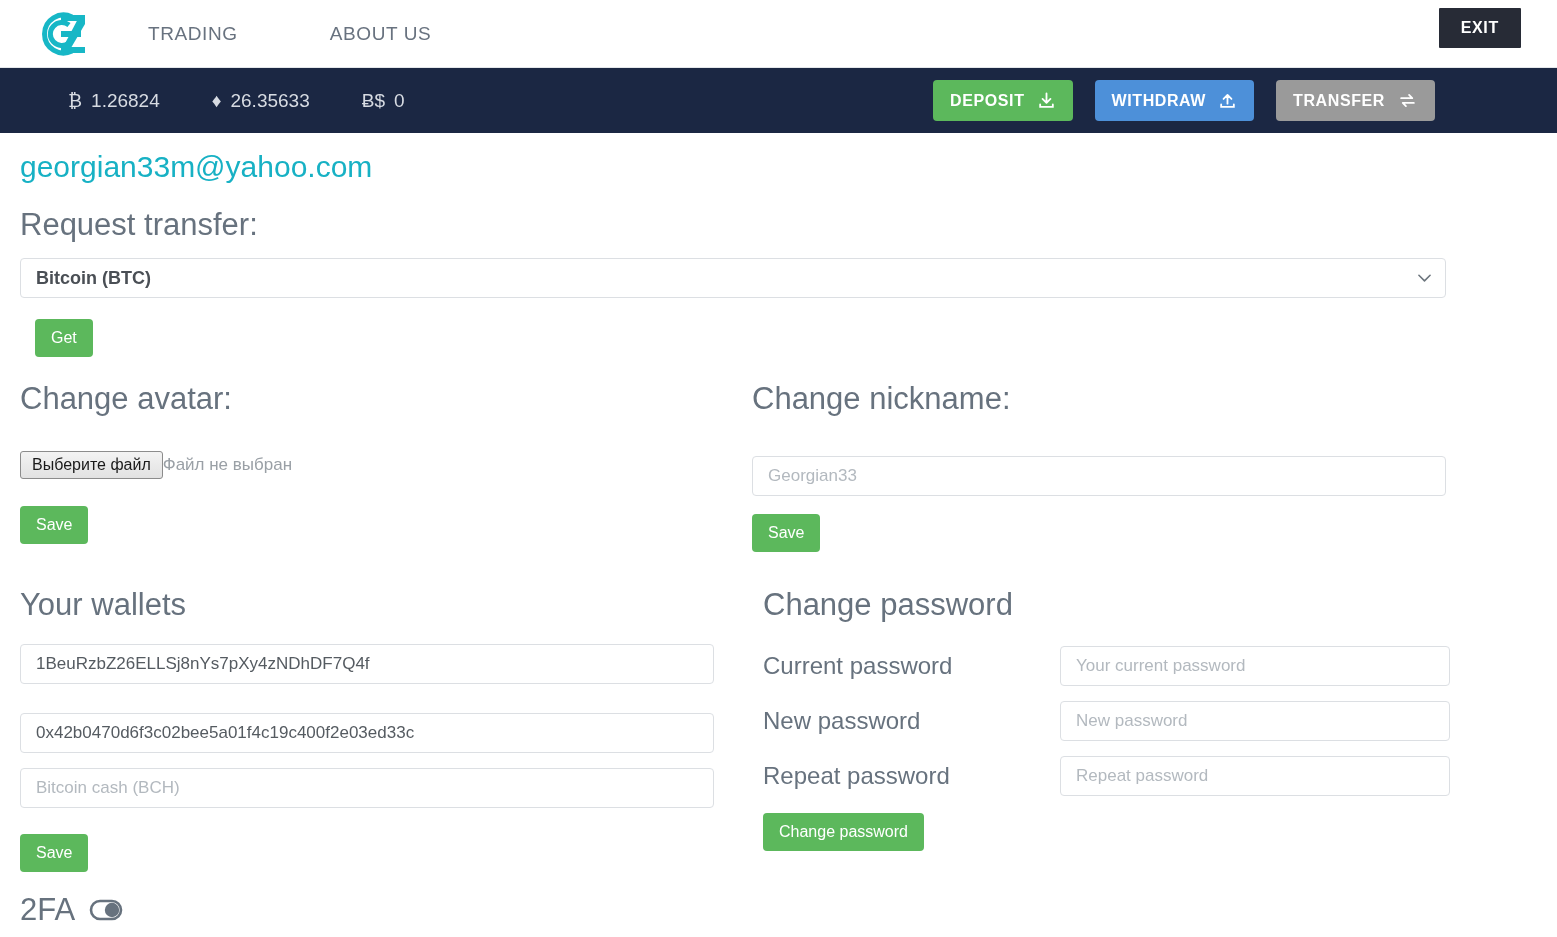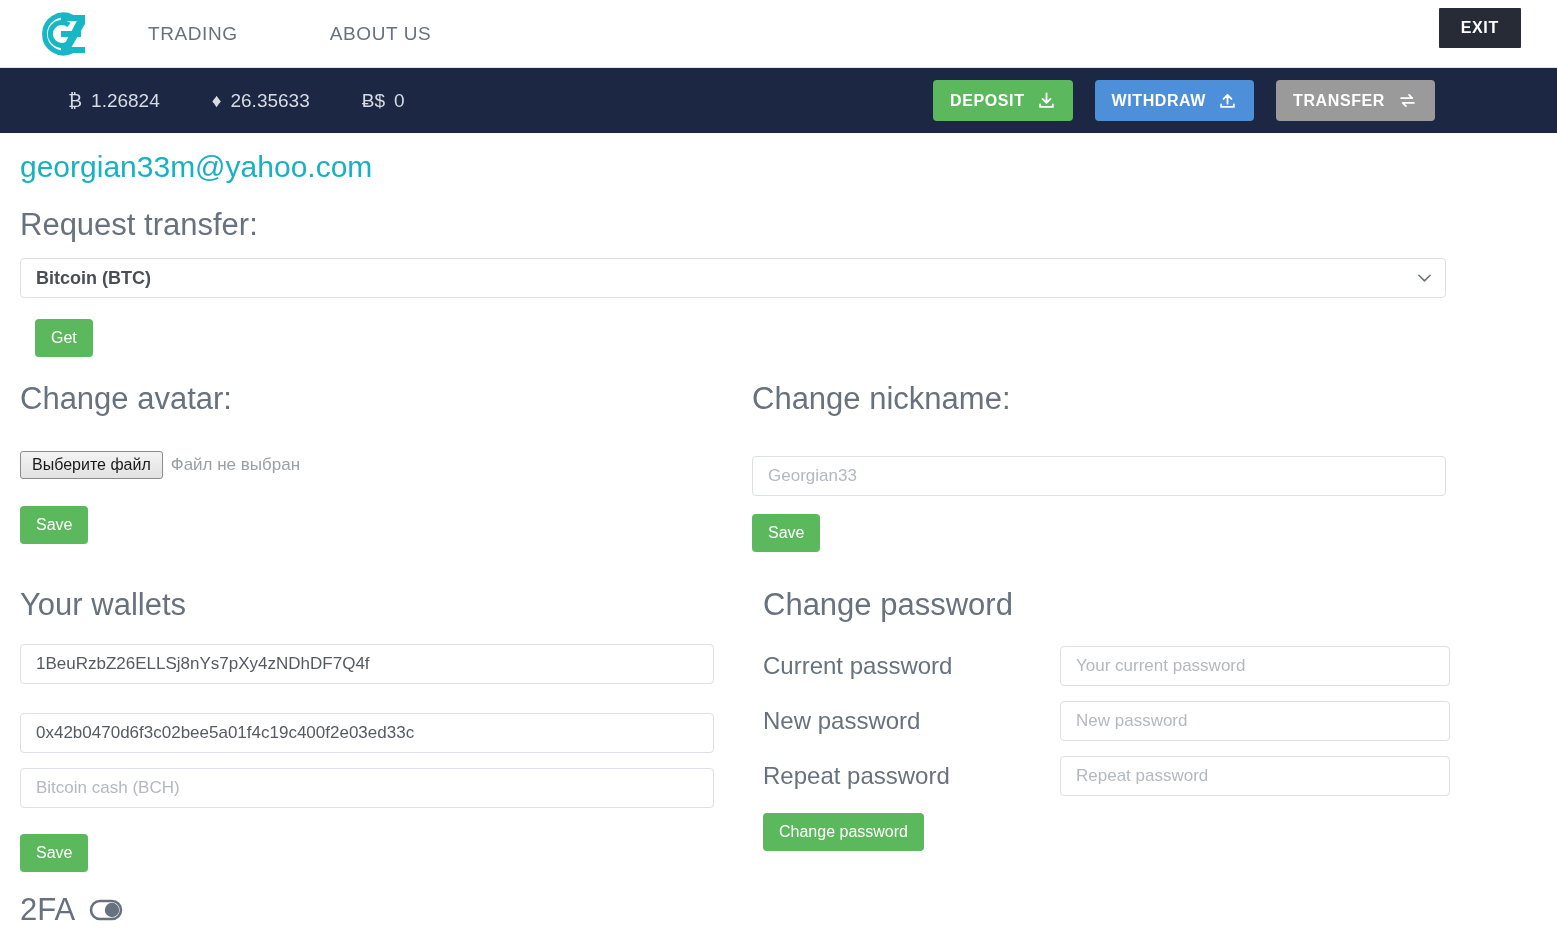--- a/index.html
+++ b/index.html
@@ -96,21 +96,21 @@
   }
 
   
   .filerow { display: flex; align-items: center; }
   .filebtn {
     background: linear-gradient(#f3f3f3, #e2e2e2);
     border: 1px solid #8c8c8c; border-radius: 3px;
     color: #1a1a1a; font-family: "Liberation Sans", sans-serif;
     font-size: 16px; padding: 4px 11px; cursor: pointer;
   }
-  .filetxt { color: #9aa0a6; font-size: 17px; margin-left: 8px; }
+  .filetxt { color: #9aa0a6; font-size: 17px; margin-left: 0; }
 
   
   .pwrow { display: flex; align-items: center; margin-bottom: 15px; }
   .pwlabel { width: 297px; color: #67727e; font-size: 24px; font-weight: 400; }
   .pwinput { width: 390px; }
 
   .twofa { display: flex; align-items: center; }
   .twofa-label { color: #67727e; font-size: 31px; font-weight: 400; }
   .twofa-toggle { margin-left: 14px; cursor: pointer; display: flex; align-items: center; }
 </style>

